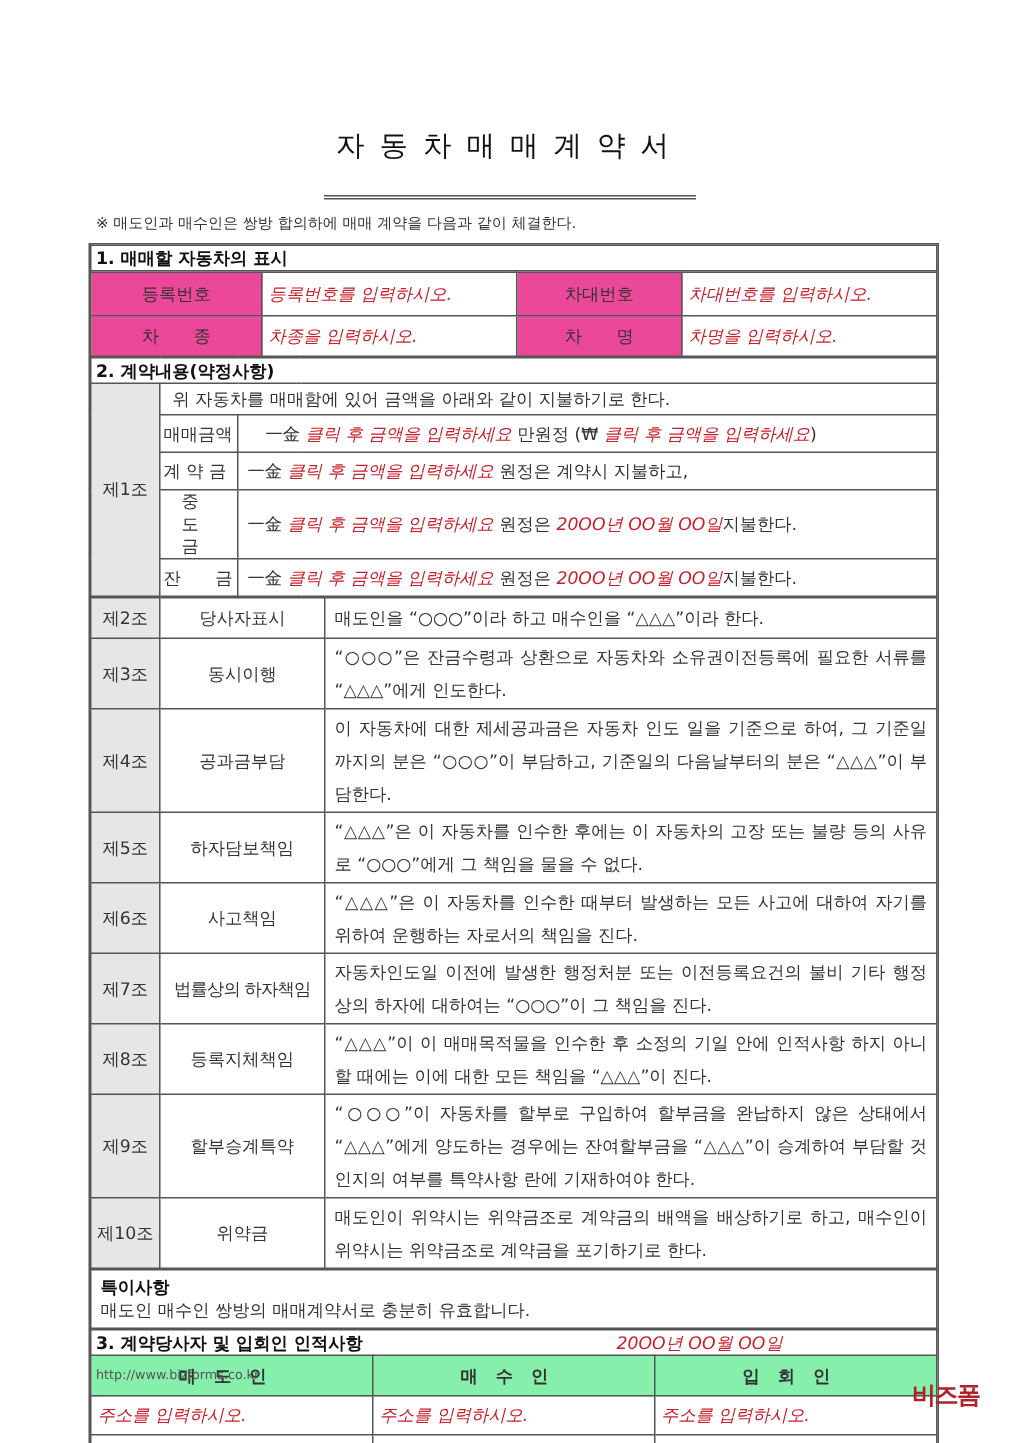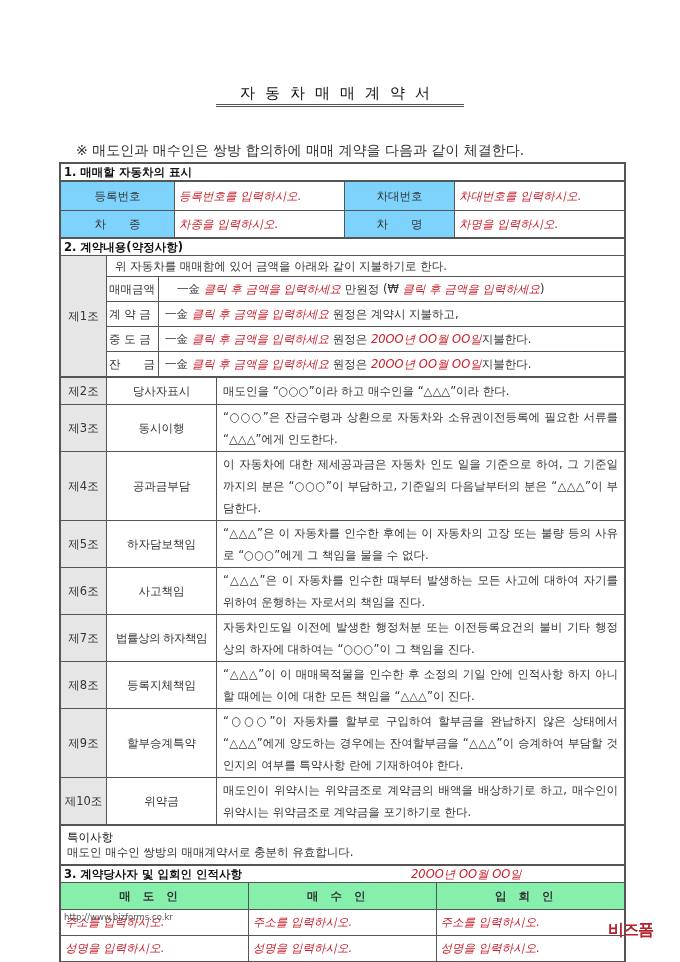--- a/index.html
+++ b/index.html
@@ -1,31 +1,31 @@
 <!DOCTYPE html>
 <html><head>
 <meta charset="utf-8">
 <style>
   html, body { margin:0; padding:0; background:#ffffff; }
   body { width:680px; height:962px; position:relative; overflow:hidden;
          font-family:"DejaVu Sans", sans-serif; color:#222; }
   .title-wrap { position:absolute; left:216px; top:84px; width:248px; text-align:center; }
-  .title { font-size:15px; letter-spacing:10px; font-family:"DejaVu Sans", sans-serif; color:#111; padding-bottom:1px;
+  .title { font-size:19px; letter-spacing:10px; font-family:"DejaVu Sans", sans-serif; color:#111; padding-bottom:20px;
            border-bottom:3px double #555; }
-  .intro { position:absolute; left:76px; top:142px; font-size:14px; color:#333; }
+  .intro { position:absolute; left:64px; top:142px; font-size:10px; color:#333; }
   .doc { position:absolute; left:59px; top:162px; width:567px; border:1px solid #555; box-sizing:border-box; }
   table { border-collapse:collapse; width:100%; table-layout:fixed; }
   td { border:1px solid #555; font-size:11.5px; padding:0 4px; height:24px; color:#333; }
   .sect { font-weight:bold; font-size:11.5px; height:16px; padding:0 3px; color:#111; }
-  .gray { background:#7dd3fc; text-align:center; }
+  .gray { background:#ec4899; text-align:center; }
   .red { color:#c8202c; font-style:italic; }
   .c { text-align:center; }
   .art { background:#e6e6e6; text-align:center; padding:0; }
   .body-txt { line-height:22px; padding:1px 6px; text-align:justify; }
-  .note-h { font-weight:normal; color:#111; }
+  .note-h { font-weight:bold; color:#111; }
   .party-h { background:#86efac; text-align:center; font-weight:bold; letter-spacing:12px; height:26px; }
   .party td { height:25px; }
   .footer-url { position:absolute; left:20px; top:912px; font-size:8.5px; color:#555;padding-left:44px; }
   .logo { position:absolute; left:608px; top:920px; font-size:16px; font-weight:bold; color:#b2202b; letter-spacing:-1px; }
 </style>
 </head>
 <body>
 
 <div class="title-wrap">
   <div class="title">자동차매매계약서</div>
@@ -92,21 +92,21 @@
       </td>
     </tr>
     <tr>
       <td style="height:20px; padding:0 2px">계 약 금</td>
       <td colspan="2" style="padding-left:6px">
         <span>一金</span>
         <span class="red">클릭 후 금액을 입력하세요</span><span> 원정은 계약시 지불하고,</span>
       </td>
     </tr>
     <tr>
-      <td style="height:20px; padding:0 2px">중 도 금</td>
+      <td style="height:20px; padding:0 14px">중 도 금</td>
       <td colspan="2" style="padding-left:6px">
         <span>一金</span>
         <span class="red">클릭 후 금액을 입력하세요</span><span> 원정은 </span><span class="red">20OO년 OO월 OO일</span><span>지불한다.</span>
       </td>
     </tr>
     <tr>
       <td style="height:20px; padding:0 2px">잔　　금</td>
       <td colspan="2" style="padding-left:6px">
         <span>一金</span>
         <span class="red">클릭 후 금액을 입력하세요</span><span> 원정은 </span><span class="red">20OO년 OO월 OO일</span><span>지불한다.</span>

